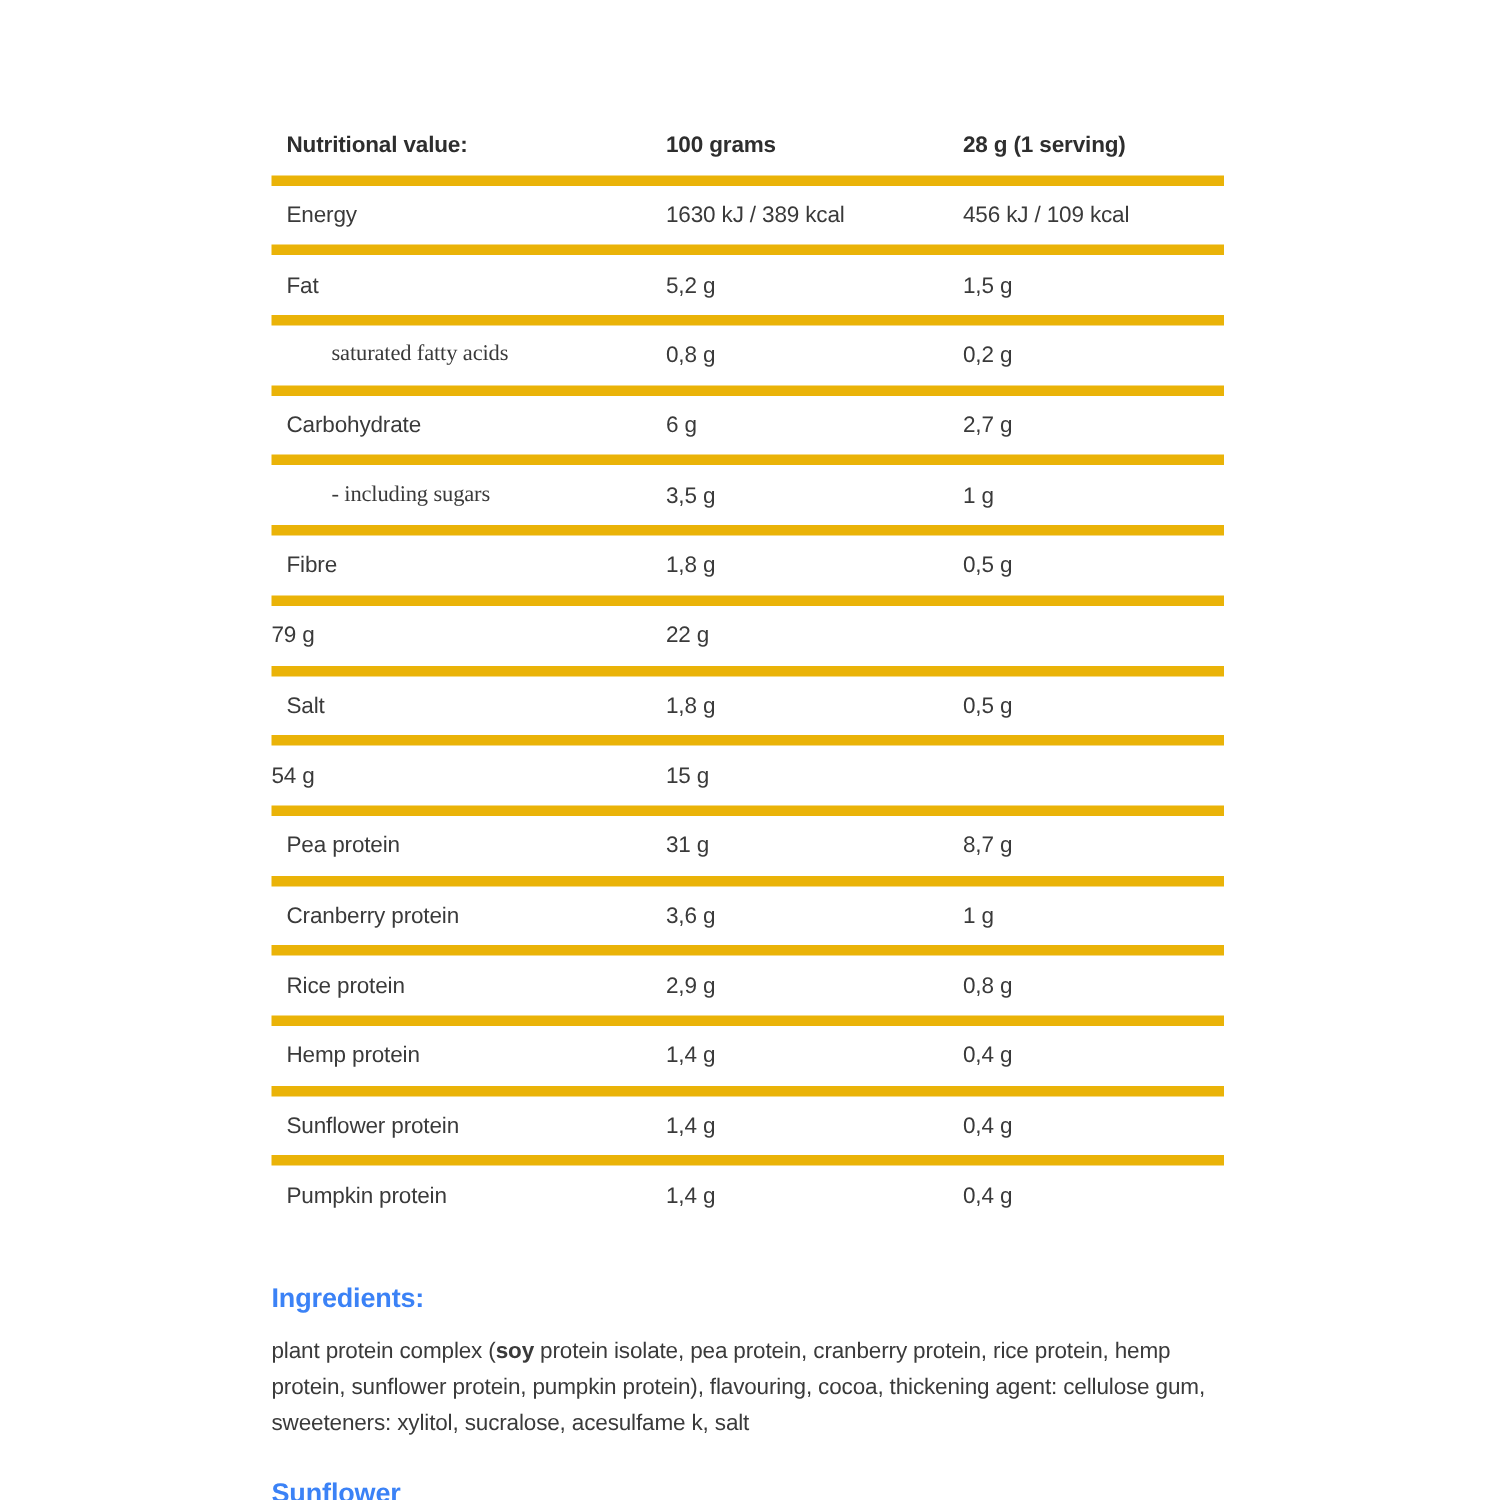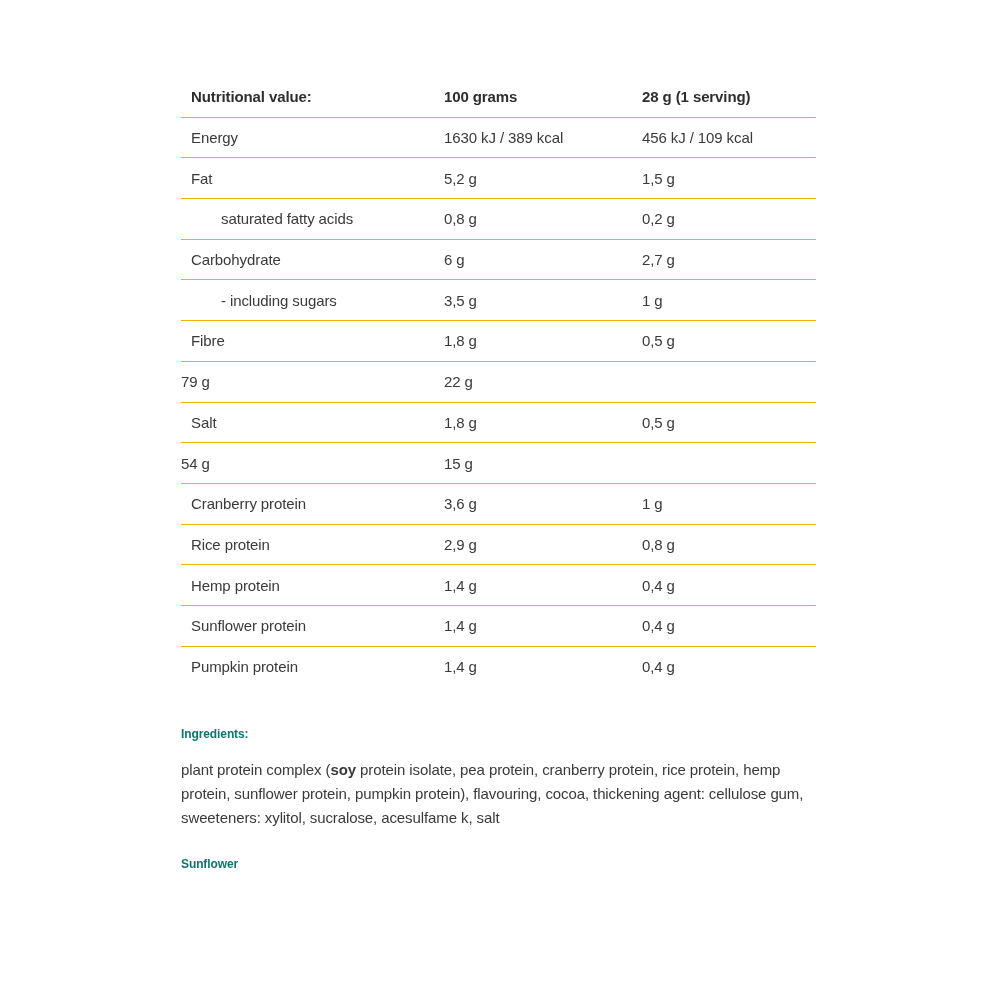--- a/index.html
+++ b/index.html
@@ -22,37 +22,37 @@
     top: 77px;
     width: 639px;
   }
   
   .ntable { width: 100%; }
   .row {
     display: grid;
     grid-template-columns: 263px 198px 1fr;
     align-items: center;
     height: 39.7px;
-    border-top: 1px solid #eab308;
+    border-top: 7px solid #eab308;
     font-size: 15px;
     letter-spacing: -0.1px;
   }
   .row.header-row {
     border-top: none;
     font-weight: bold;
     color: #2e2e2e;
   }
   .c { white-space: nowrap; }
   .c.label { padding-left: 10px; }
-  .row.indent .c.label { padding-left: 40px; }
+  .row.indent .c.label { padding-left: 40px; font-family: Liberation Serif, serif; }
   
   .section-heading {
-    font-size: 12px;
+    font-size: 18px;
     font-weight: bold;
-    color: #0f766e;
+    color: #3b82f6;
     margin: 38px 0 0 0;
     line-height: 20px;
     letter-spacing: -0.1px;
   }
   .ingredients-text {
     margin: 14px 0 0 0;
     font-size: 15px;
     line-height: 24px;
     letter-spacing: -0.1px;
     max-width: 639px;
@@ -126,20 +126,25 @@
         <div class="c label">Salt</div>
         <div class="c">1,8 g</div>
         <div class="c">0,5 g</div>
       </div>
 
       <div class="row">
         <div class="c">54 g</div>
         <div class="c">15 g</div>
       </div>
 
+      <div class="row">
+        <div class="c label">Pea protein</div>
+        <div class="c">31 g</div>
+        <div class="c">8,7 g</div>
+      </div>
 
       <div class="row">
         <div class="c label">Cranberry protein</div>
         <div class="c">3,6 g</div>
         <div class="c">1 g</div>
       </div>
 
       <div class="row">
         <div class="c label">Rice protein</div>
         <div class="c">2,9 g</div>

